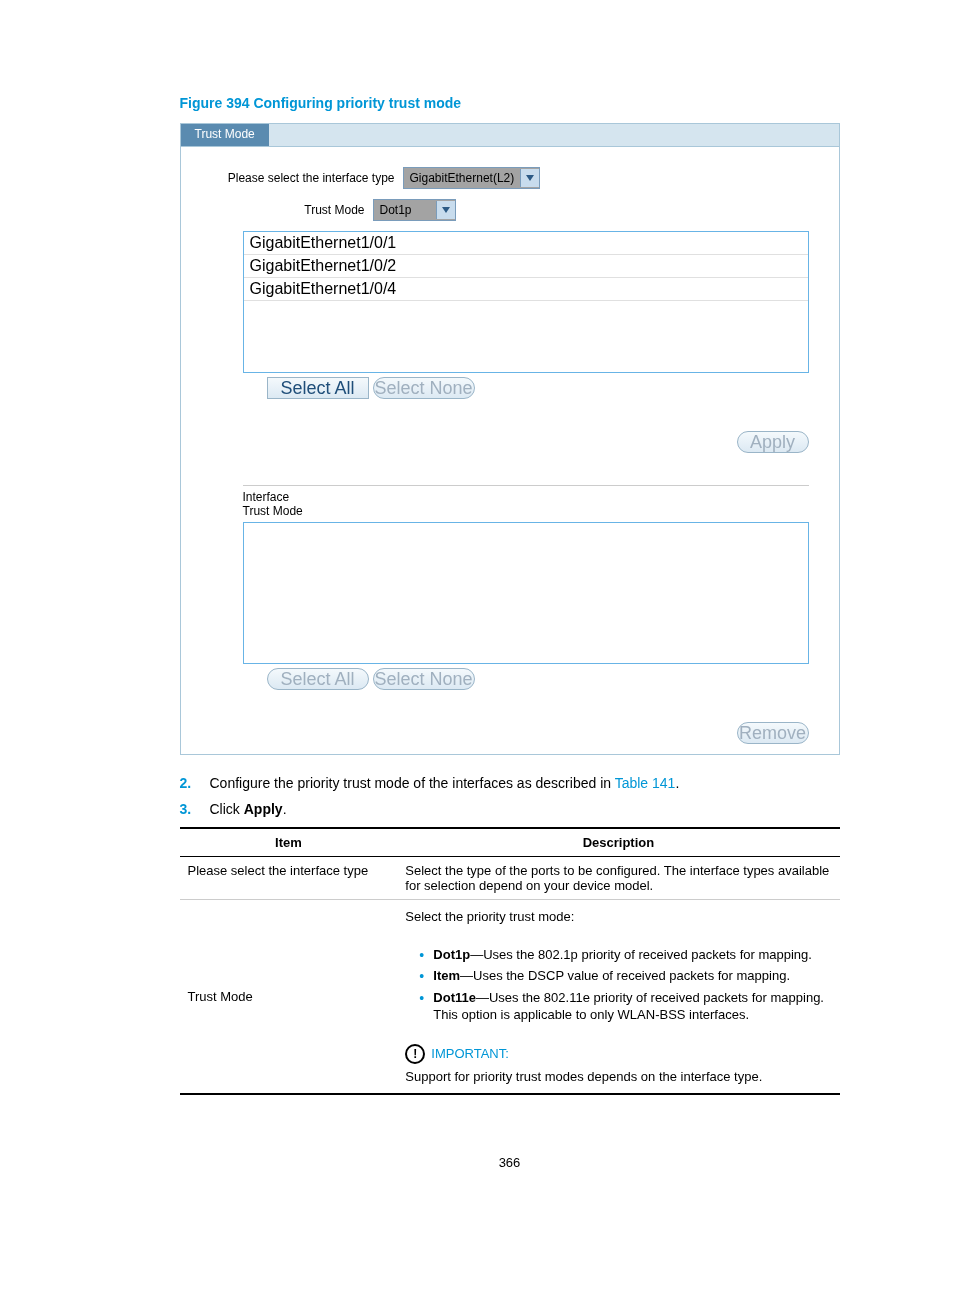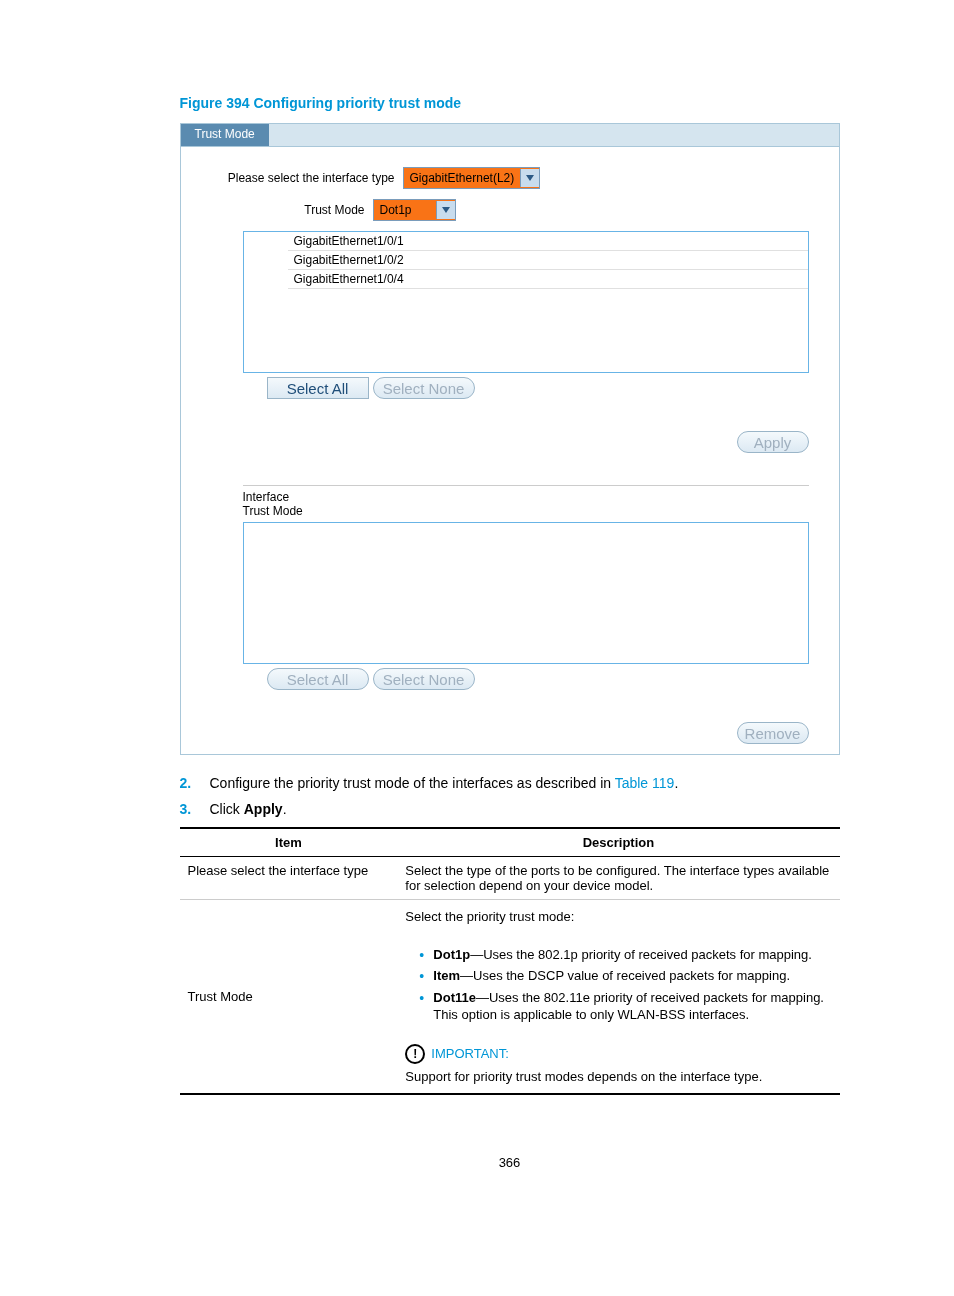--- a/index.html
+++ b/index.html
@@ -54,21 +54,21 @@
     display: inline-block;
     text-align: right;
     margin-right: 8px;
   }
   .label-wide { width: 170px; }
   .label-narrow { width: 100px; margin-left: -28px;}
   .select-wrap {
     display: inline-flex;
     align-items: center;
     border: 1px solid #7a9cbb;
-    background: #f97316;
+    background: #a3a3a3;
     height: 20px;
   }
   .select-text {
     padding: 0 6px;
     font-size: 12px;
   }
   .select-arrow {
     width: 18px;
     height: 18px;
     background: #c8dced;
@@ -81,35 +81,34 @@
   .list-box {
     border: 1px solid #68b4e6;
     height: 140px;
     overflow: hidden;
     margin-left: 32px;
     margin-right: 0;
   }
   .list-item {
     padding: 2px 6px;
     border-bottom: 1px solid #e0e0e0;
-    font-size: 12px;
-    margin-left: 44px;
+    font-size: 16px;
   }
   .btn-row {
     margin-top: 4px;
     margin-left: 56px;
     display: flex;
     gap: 4px;
   }
   .btn {
     width: 100px;
     height: 20px;
     border: 1px solid #9ab5c8;
     background: linear-gradient(#f4f9fc,#dce9f3);
-    font-size: 15px;
+    font-size: 18px;
     display: flex;
     align-items: center;
     justify-content: center;
     color: #1f4e79;
   }
   .btn.disabled {
     color: #a0b0bf;
     border-radius: 11px;
   }
   .right-btn {
@@ -291,21 +290,21 @@
         <div class="btn disabled">Remove</div>
       </div>
 
     </div>
   </div>
 
   <div class="step-list">
     <div class="step">
       <span class="step-num">2.</span>
       <span>
-        <span>Configure the priority trust mode of the interfaces as described in </span><span class="link">Table 119</span><span>.</span>
+        <span>Configure the priority trust mode of the interfaces as described in </span><span class="link">Table 141</span><span>.</span>
       </span>
     </div>
     <div class="step">
       <span class="step-num">3.</span>
       <span>
         <span>Click </span><span class="bold">Apply</span><span>.</span>
       </span>
     </div>
   </div>
 

